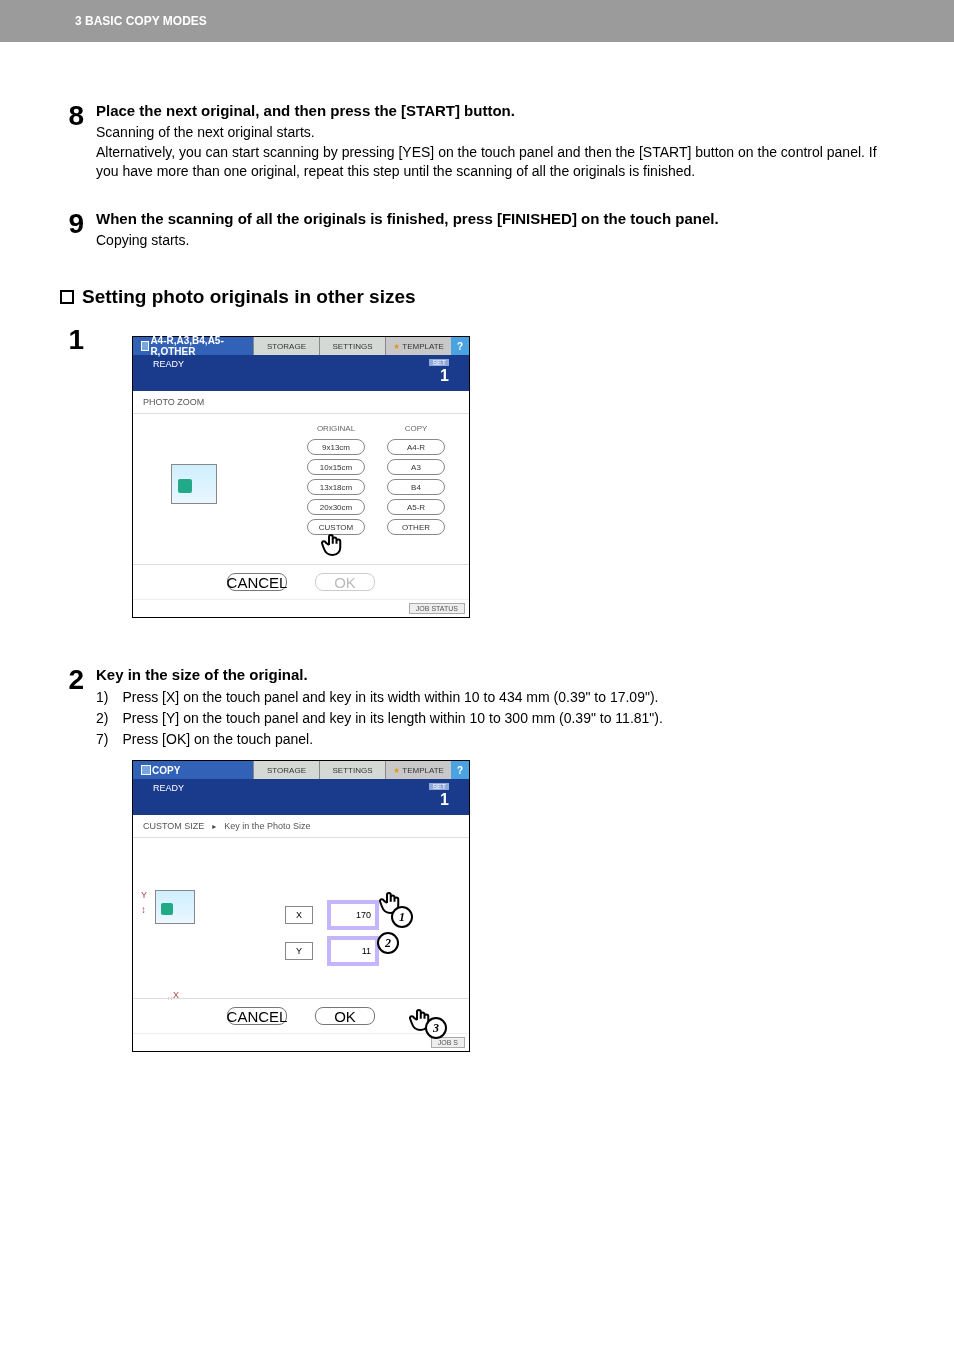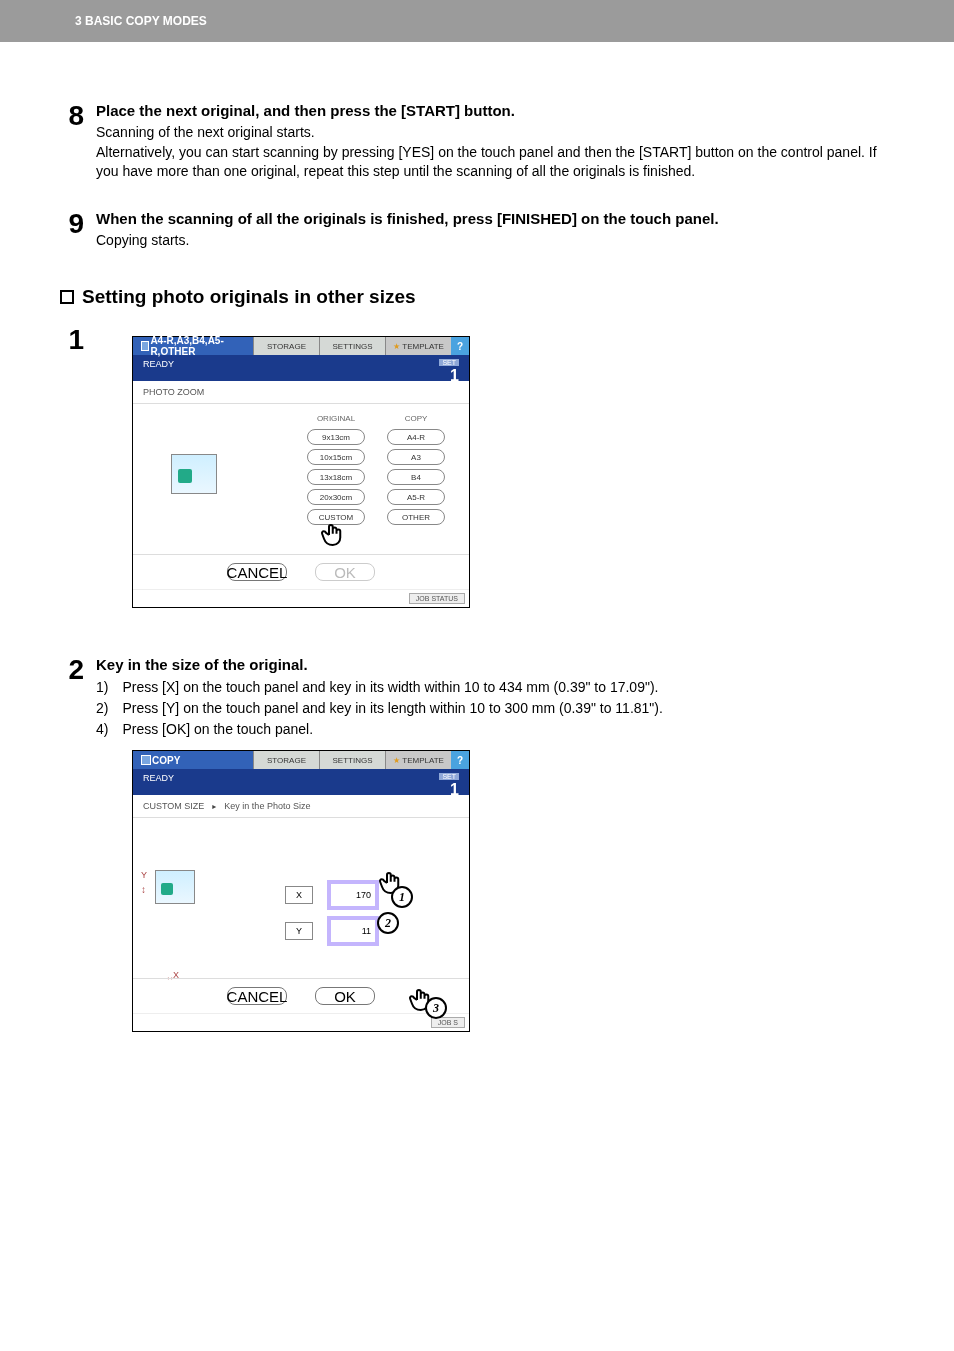--- a/index.html
+++ b/index.html
@@ -20,21 +20,21 @@
   
   .panel { width: 338px; margin: 10px 0 20px 36px; border: 1px solid #000; background: #fff; font-size: 10px; }
   .panel-top { display: flex; align-items: stretch; height: 18px; }
   .panel-copy { background: #3262b8; color: #fff; font-weight: bold; padding: 2px 8px; display:flex; align-items:center; gap:1px; width:120px; }
   .panel-copy .doc-icon { width:10px; height:10px; background:#7aa6e0; border:1px solid #fff; }
   .panel-tabs { display: flex; flex: 1; }
   .panel-tab { flex: 1; text-align: center; font-size: 8px; background: #d5d9d6; border-left:1px solid #888; display:flex; align-items:center; justify-content:center; gap:2px; color:#333; }
   .panel-tab.template { background:#c8c8c8; }
   .panel-tab .star { color:#e09b1f; }
   .panel-help { width:18px; background:#4aa3e0; color:#fff; text-align:center; font-weight:bold; display:flex; align-items:center; justify-content:center; }
-  .panel-ready { background:#1a3a8c; color:#fff; height:26px; padding:4px 10px; font-size:9px; display:flex; justify-content:space-between; align-items:flex-start; }
+  .panel-ready { background:#1a3a8c; color:#fff; height:36px; padding:4px 20px; font-size:9px; display:flex; justify-content:space-between; align-items:flex-start; }
   .set-badge { font-size:7px; background:#8fa8d8; padding:0 3px; }
   .big1 { font-size:16px; font-weight:bold; line-height:1; margin-top:2px; text-align:right; }
   .panel-label { padding:6px 10px; font-size:9px; color:#555; background:#fff; border-bottom:1px solid #ddd; }
   .panel-main { min-height:150px; background:#fff; position:relative; padding:10px; display:flex; }
   .photo-thumb { width:46px; height:40px; border:1px solid #888; margin:40px 10px 0 28px; position:relative; background:linear-gradient(#cfefff,#eaf7ff); }
   .photo-thumb::after{content:"";position:absolute;left:6px;top:14px;width:14px;height:14px;background:#2a8; border-radius:2px;}
   .grid-area { margin-left:auto; margin-right:14px; display:flex; gap:22px; }
   .col { display:flex; flex-direction:column; gap:4px; }
   .col .hdr { font-size:8px; color:#666; text-align:center; margin-bottom:2px; }
   .pbtn { width:58px; height:16px; border:1px solid #888; border-radius:8px; font-size:8px; display:flex; align-items:center; justify-content:center; background:#fff; color:#333; }
@@ -187,21 +187,21 @@
     </div>
   </div>
 
   <div class="step">
     <div class="stepnum">2</div>
     <div class="stepbody">
       <div class="title">Key in the size of the original.</div>
       <ol class="sublist">
         <li>1) Press [X] on the touch panel and key in its width within 10 to 434 mm (0.39" to 17.09").</li>
         <li>2) Press [Y] on the touch panel and key in its length within 10 to 300 mm (0.39" to 11.81").</li>
-        <li>4) Press [OK] on the touch panel.</li>
+        <li>7) Press [OK] on the touch panel.</li>
       </ol>
 
       <div class="panel">
         <div class="panel-top">
           <div class="panel-copy">
             <span class="doc-icon"></span>
             <span>COPY</span>
           </div>
           <div class="panel-tabs">
             <div class="panel-tab">

